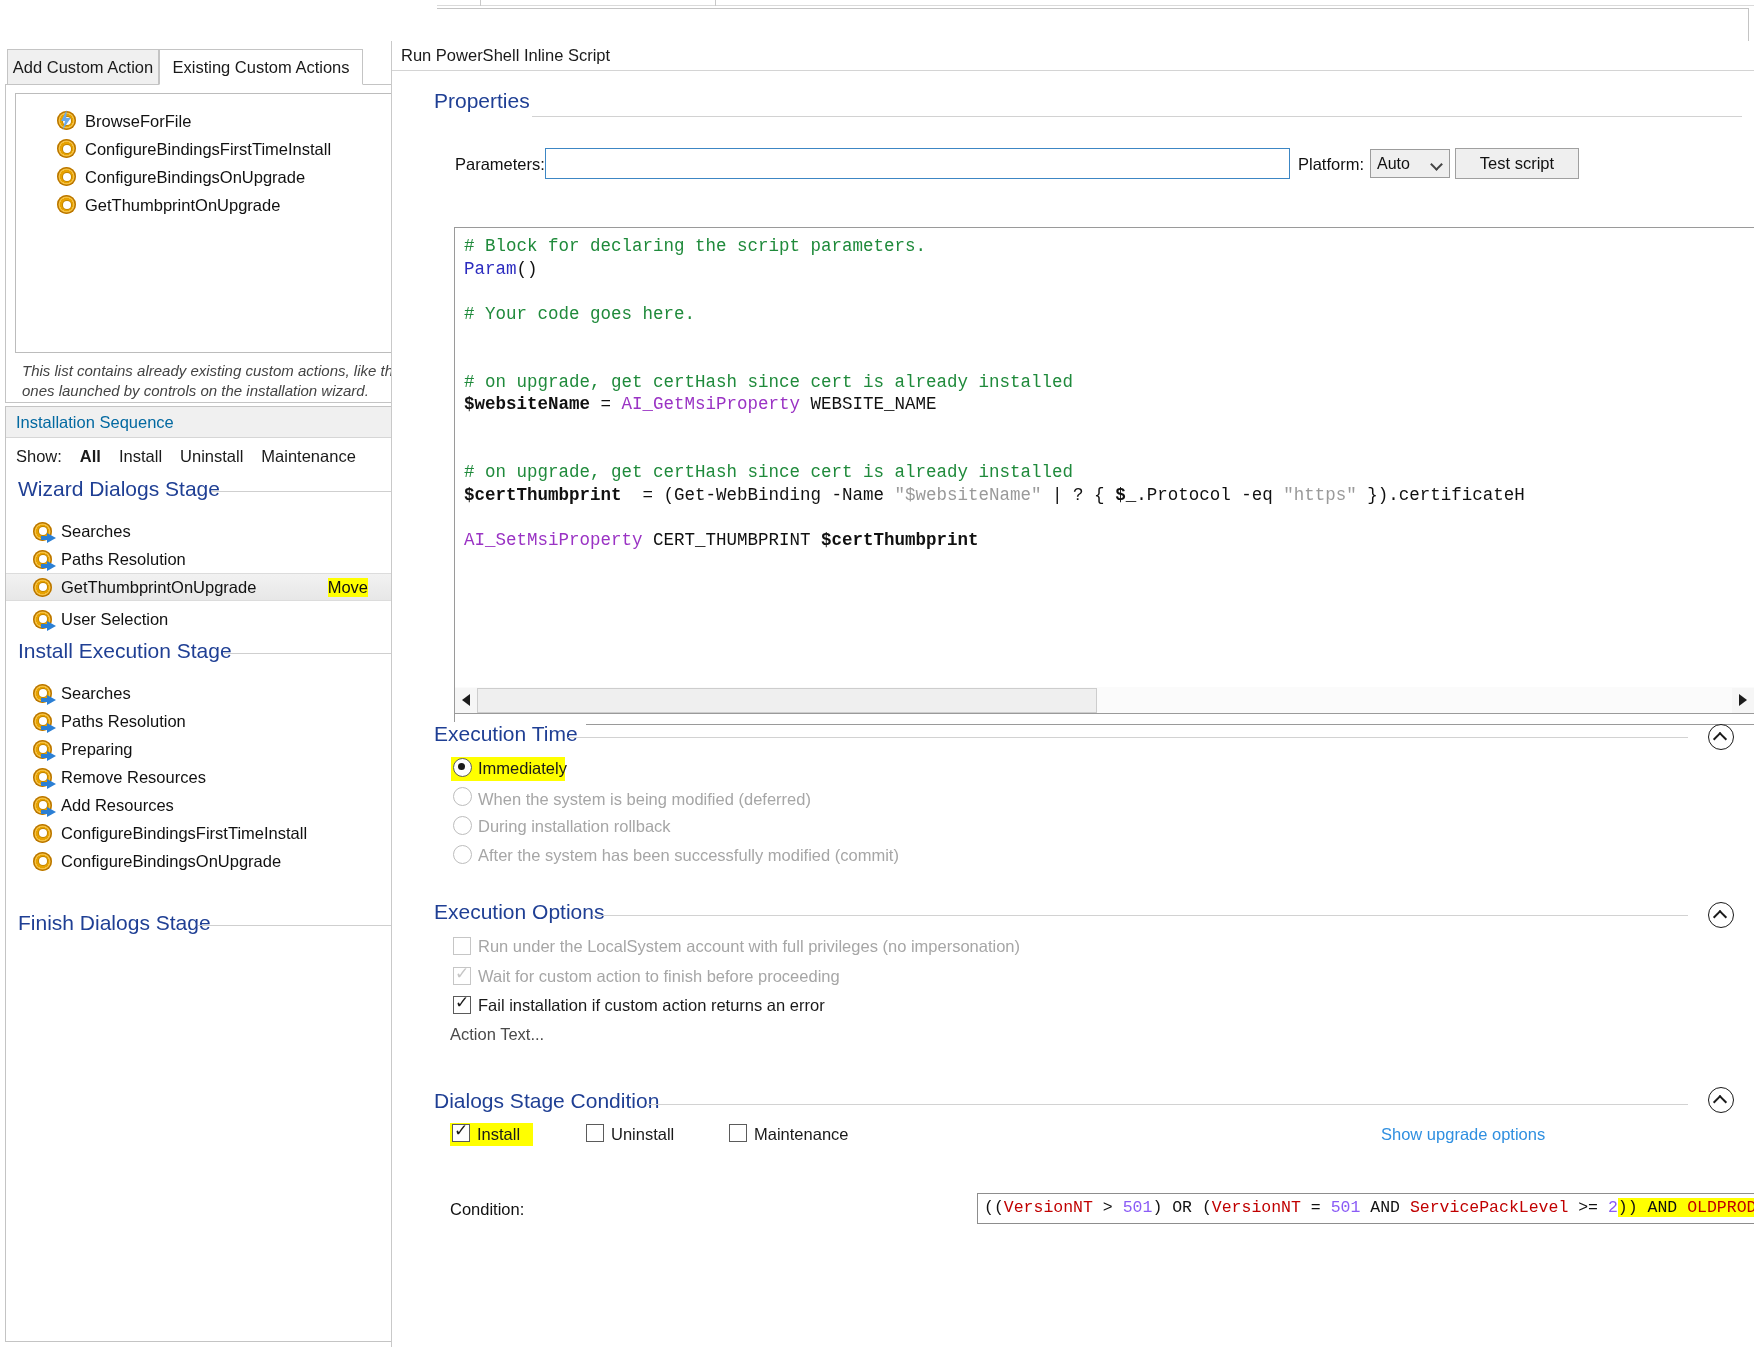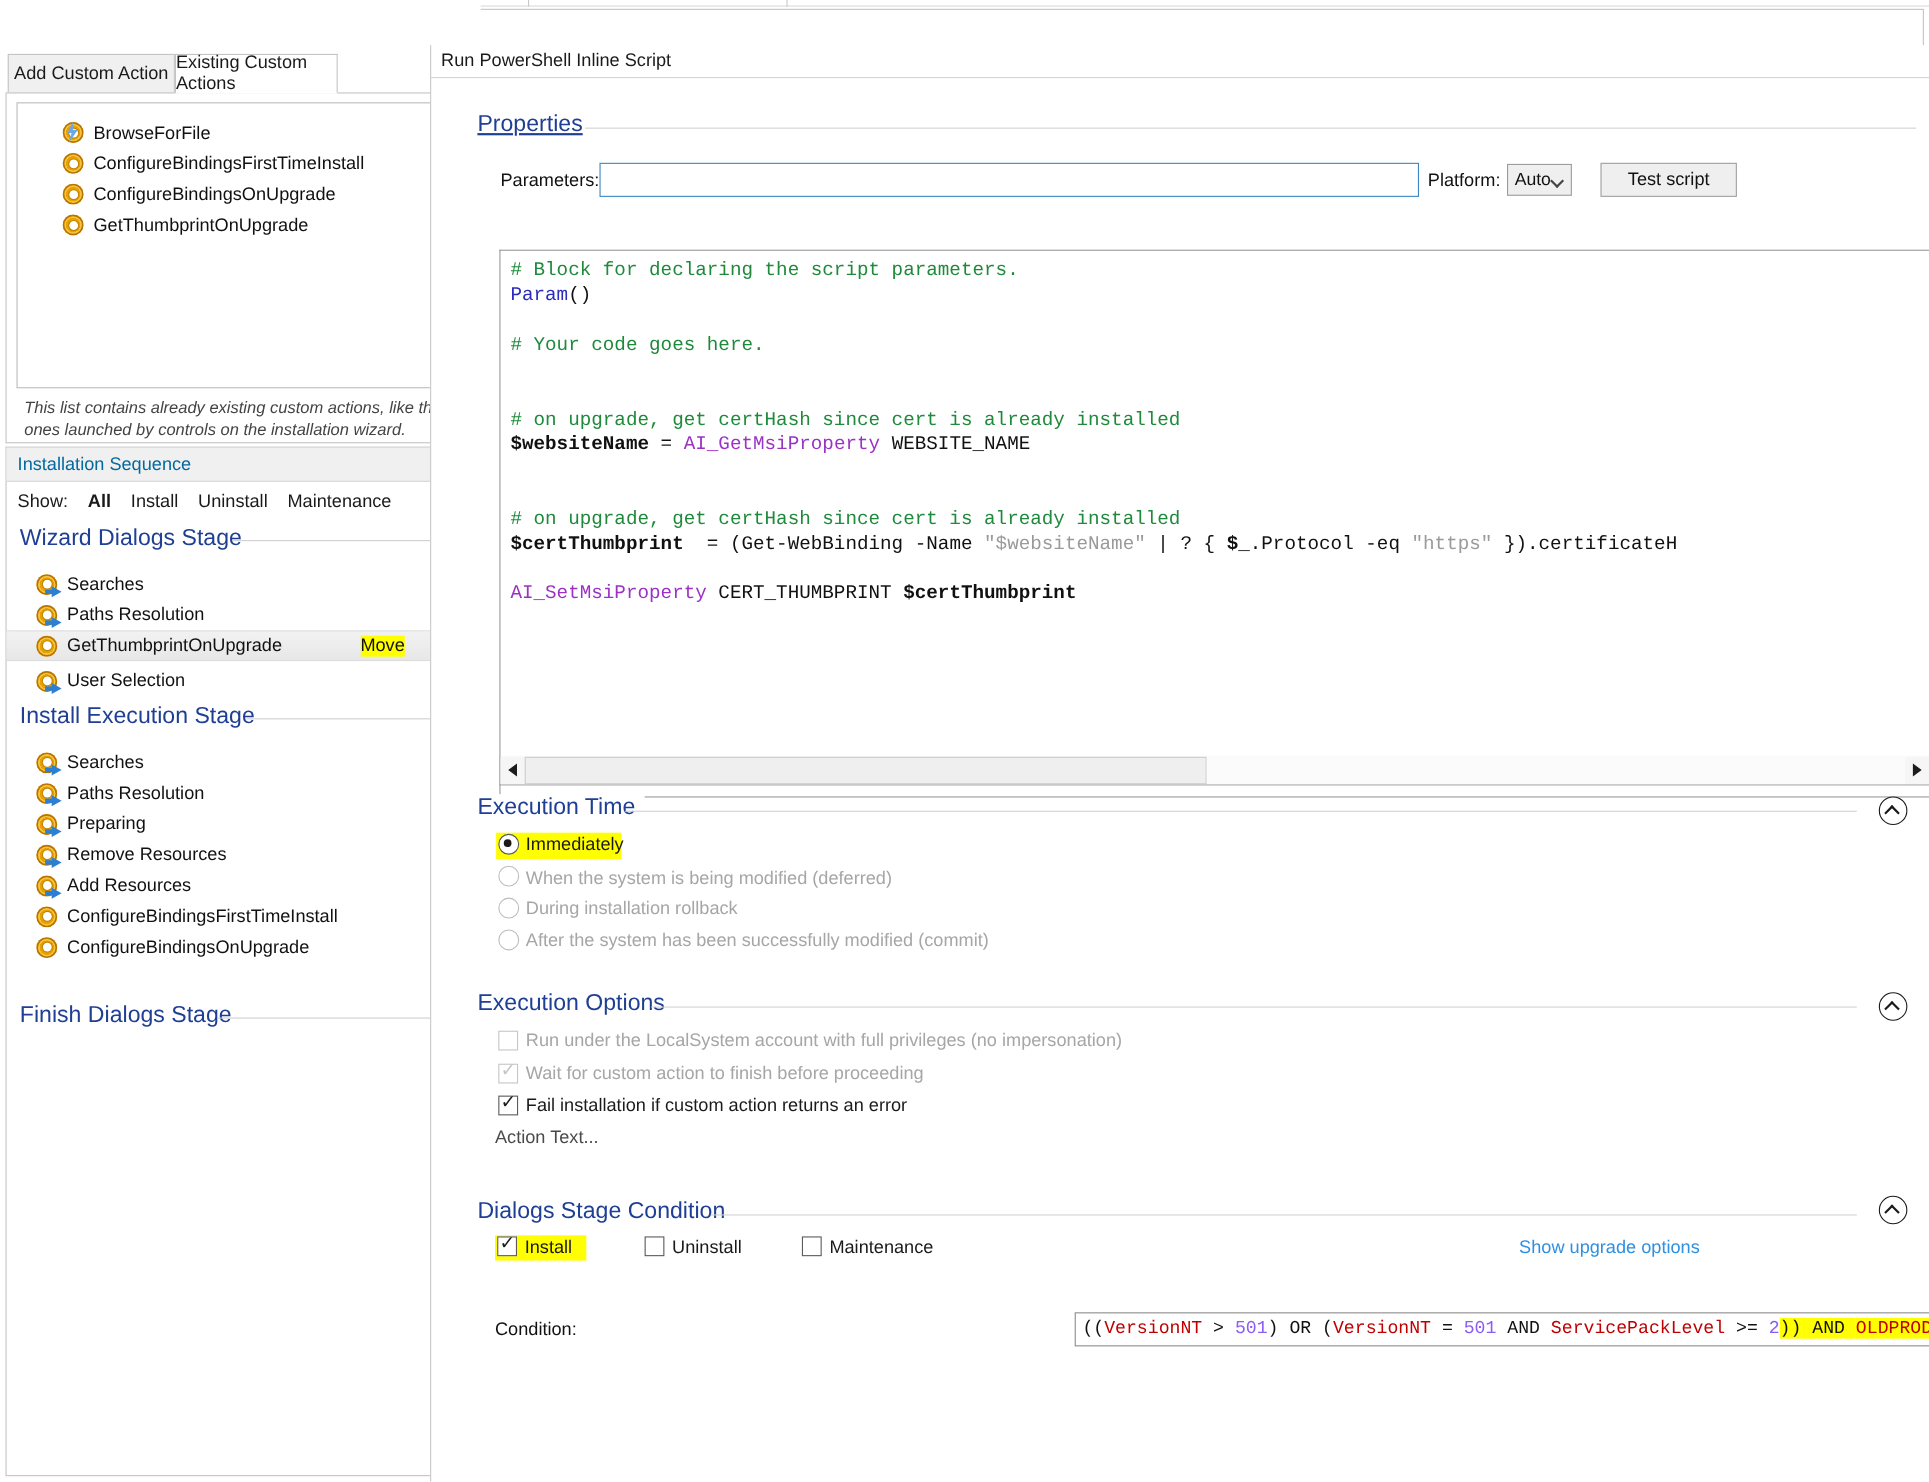--- a/index.html
+++ b/index.html
@@ -34,21 +34,21 @@
     border: 1px solid #c4c4c4;
     font-size: 16.5px; color: #1a1a1a;
     display: flex; align-items: center; justify-content: center;
     cursor: default;
   }
   .tab.active {
     background: #ffffff; border-bottom: 1px solid #ffffff;
     z-index: 4;
   }
   #tab-add { left: 2px; width: 152px; }
-  #tab-existing { left: 154px; width: 148px; }
+  #tab-existing { left: 154px; width: 204px; }
 
   .panel-box {
     position:absolute; left:5px; top:84px; width:432px; height:319px;
     border:1px solid #c4c4c4; background:#fff;
   }
   .listbox {
     position: absolute; left: 9px; top: 8px; width: 412px; height: 260px;
     border: 1px solid #bcbcbc; background: #fff; overflow: hidden;
   }
   .la-row {
@@ -143,21 +143,21 @@
   .group-rule { position: absolute; height: 1px; background: #d2d2d2; }
 
   .fld-label { position: absolute; font-size: 16.5px; color: #111; }
 
   #params-input {
     position: absolute; left: 153px; top: 107px; width: 745px; height: 31px;
     border: 1px solid #3c86c4; background: #fff; font-size: 16px; padding: 0 5px;
     font-family: "Liberation Sans", sans-serif; color:#111; outline:none;
   }
   #platform-select {
-    position: absolute; left: 978px; top: 108px; width: 59px; height: 29px;
+    position: absolute; left: 978px; top: 108px; width: 80px; height: 29px;
     border: 1px solid #9c9c9c; background: #efefef;
     font-size: 16px; color:#111; font-family:"Liberation Sans",sans-serif;
     display:flex; align-items:center; padding-left:6px;
   }
   #platform-select .chev {
     position:absolute; right:8px; top:10px; width:9px; height:9px;
     border-right:2px solid #444; border-bottom:2px solid #444;
     transform: rotate(45deg);
   }
   #test-script-btn {
@@ -429,21 +429,21 @@
       <div class="stage-rule" style="left:192px; top:518px; width:228px;"></div>
     </div>
   </div>
 
   <div id="right-panel">
 
     <div class="rp-header">
       <span>Run PowerShell Inline Script</span>
     </div>
 
-    <div class="group-title" style="left:42px; top:60px;text-decoration:underline;">Properties</div>
+    <div class="group-title" style="left:42px; top:48px;">Properties</div>
     <div class="group-rule" style="left:140px; top:75px; width:1210px;"></div>
 
     <div class="fld-label" style="left:63px; top:114px;">Parameters:</div>
     <input id="params-input" type="text" value="" placeholder="" style="">
 
     <div class="fld-label" style="left:906px; top:114px;">Platform:</div>
     <div id="platform-select">
       <span>Auto</span>
       <span class="chev"></span>
     </div>

